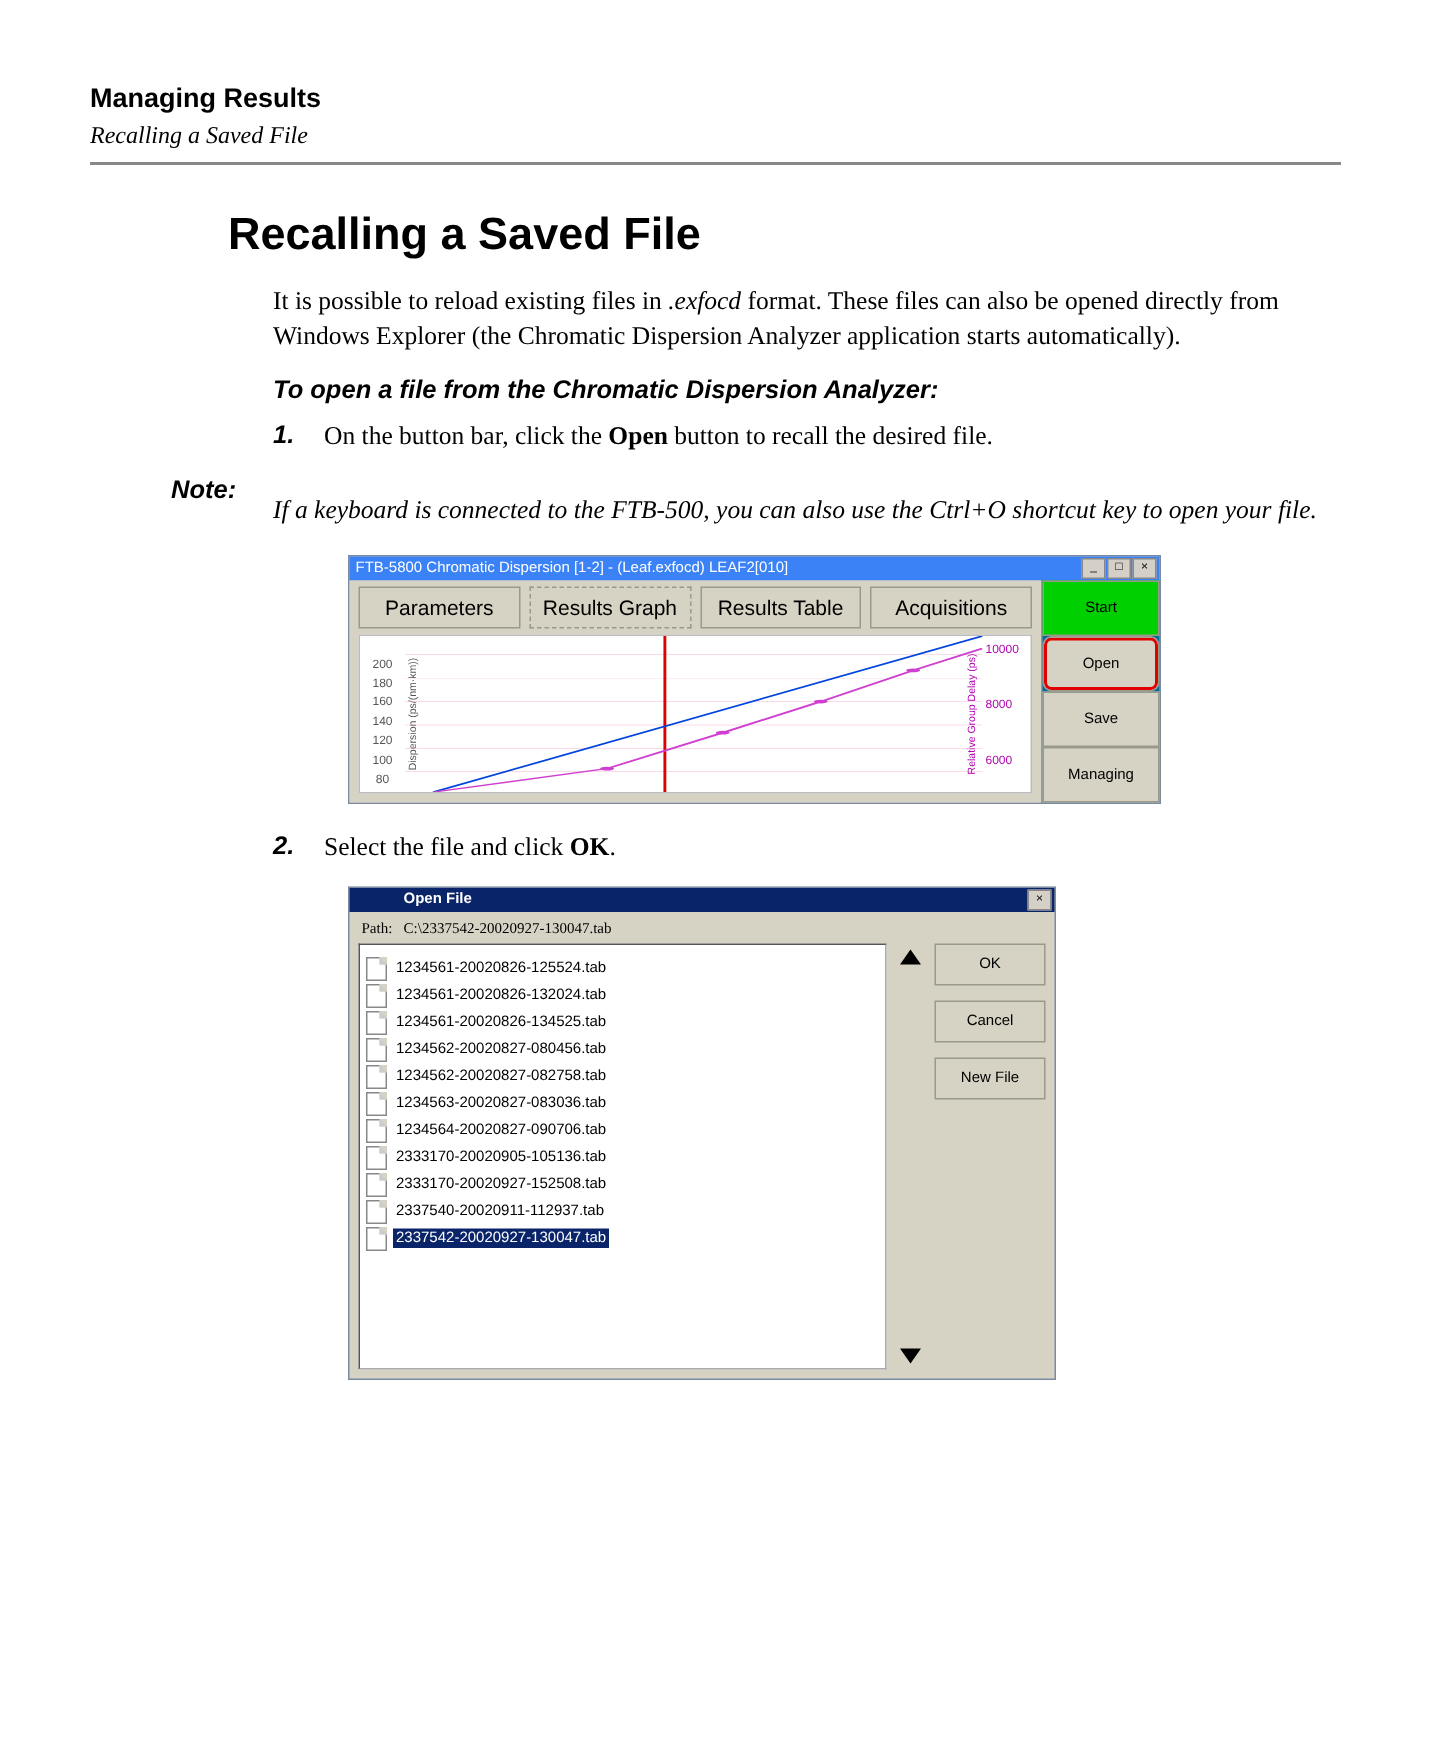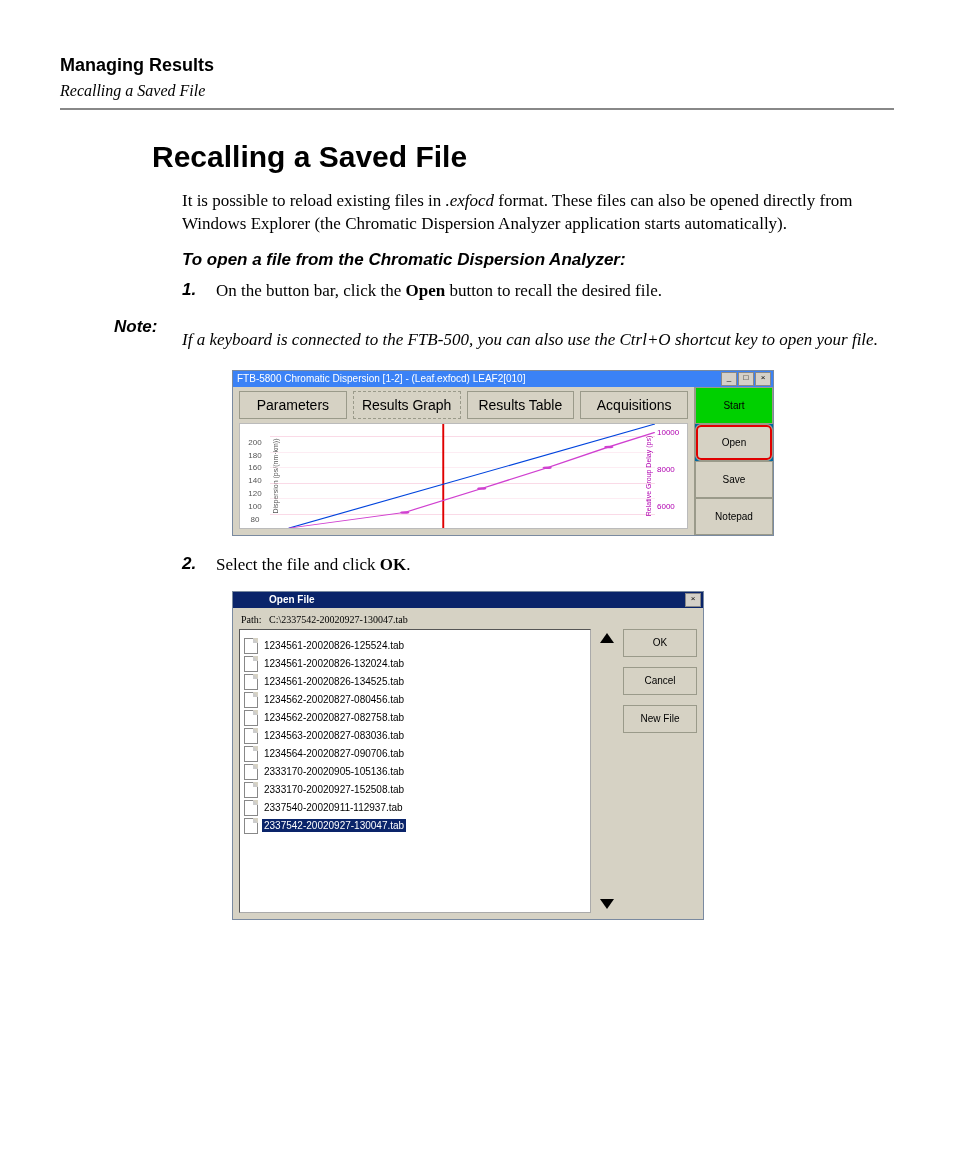--- a/index.html
+++ b/index.html
@@ -391,21 +391,21 @@
               <span>4000</span>
               <span>2000</span>
             </div>
             <div class="s1-ylabel2">Relative Group Delay (ps)</div>
           </div>
         </div>
         <div class="s1-right">
           <div class="s1-btn start">Start</div>
           <div class="s1-btn open">Open</div>
           <div class="s1-btn plain">Save</div>
-          <div class="s1-btn plain">Notepad</div>
+          <div class="s1-btn plain">Managing</div>
         </div>
       </div>
     </div>
 
     <div class="step">
       <div class="step-num">2.</div>
       <div class="step-text">
         <span>Select the file and click </span><b>OK</b><span>.</span>
       </div>
     </div>

